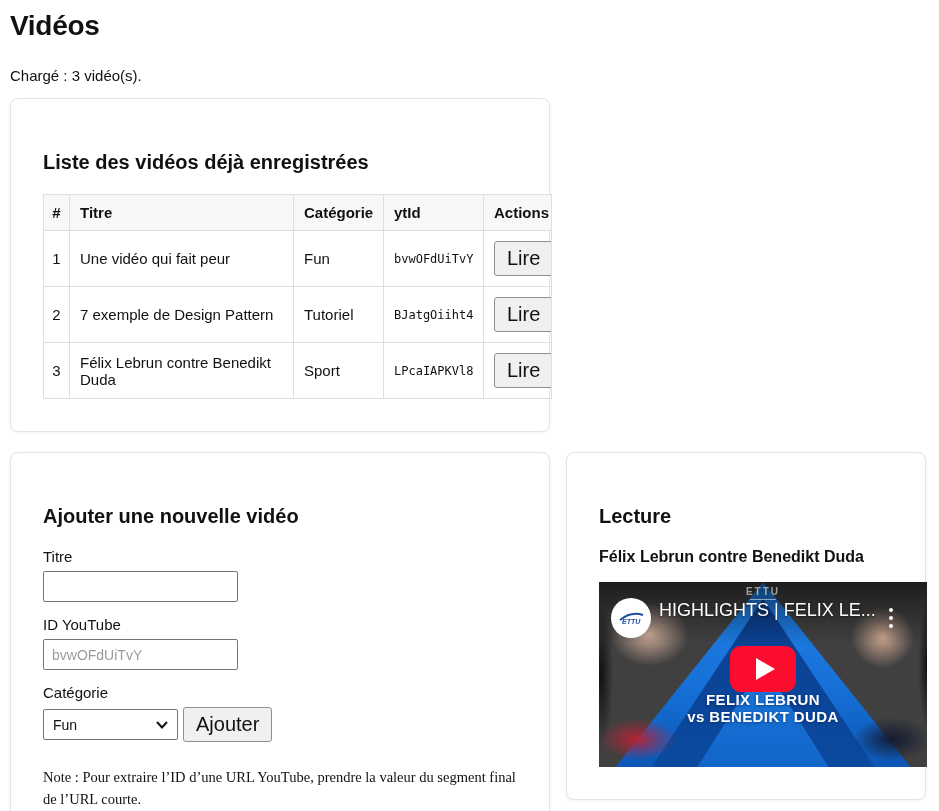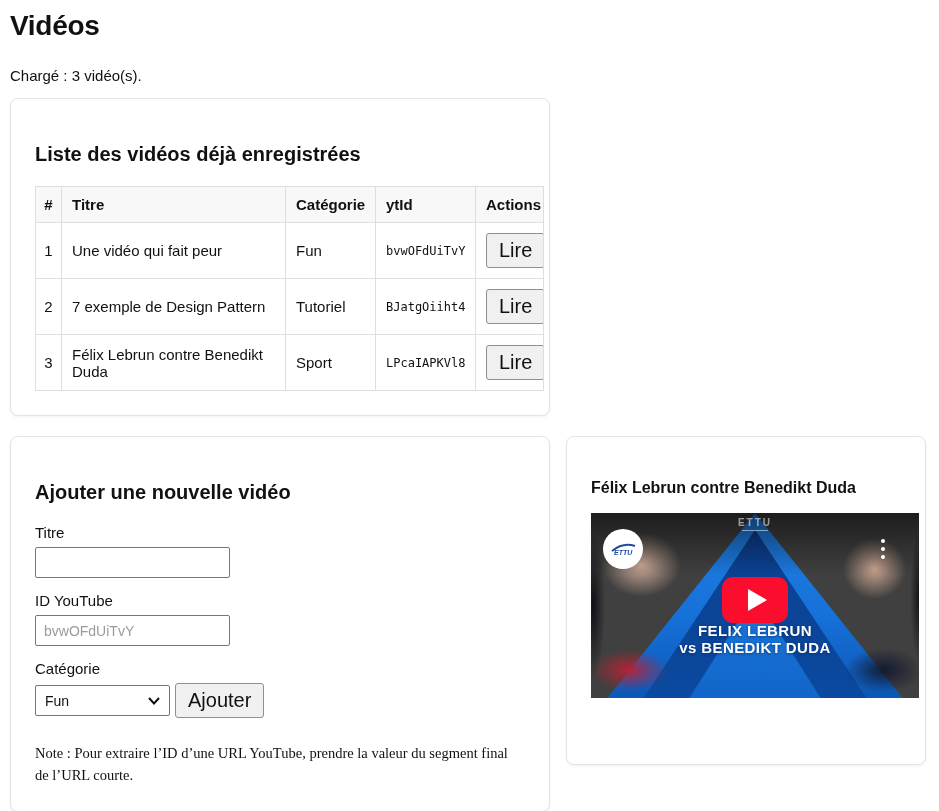--- a/index.html
+++ b/index.html
@@ -11,21 +11,21 @@
   *{box-sizing:border-box;}
   html,body{margin:0;padding:0;background:#fff;color:#111;}
   body{
     font-family:"Liberation Sans","DejaVu Sans",sans-serif;
     font-size:15px; width:939px; height:811px; overflow:hidden; padding:8px 0 0 10px;
   }
   h1{font-size:28px;margin:2px 0 0 0;letter-spacing:-.3px;}
   .status{margin:25px 0 0 0;}
   .card{
     border:1px solid var(--card_border); border-radius:8px; background:#fff;
-    padding:24px; box-shadow:0 1px 3px rgba(0,0,0,.06);
+    padding:32px; box-shadow:0 1px 3px rgba(0,0,0,.06);
   }
   .card h2{font-size:20px;margin:20px 0 20px 0;}
   #list-card{width:540px;margin-top:14px;}
   .row2{display:flex;gap:16px;align-items:flex-start;margin-top:20px;}
   #form-card{width:540px;min-height:372px;}
   #player-card{width:360px;min-height:329px;}
 
   
   table{border-collapse:collapse;table-layout:fixed;width:508px;}
   th,td{border:1px solid var(--table_border);padding:7px 10px;text-align:left;vertical-align:middle;overflow:hidden;}
@@ -167,20 +167,21 @@
           </svg>
         </div>
         <button class="btn">Ajouter</button>
       </div>
     </div>
 
     <p class="note">Note : Pour extraire l’ID d’une URL YouTube, prendre la valeur du segment final de l’URL courte.</p>
   </section>
 
   <section class="card" id="player-card">
+    <h2>Lecture</h2>
     <h3>Félix Lebrun contre Benedikt Duda</h3>
 
     <div class="thumb">
       <div class="tri tri-a"></div>
       <div class="tri tri-b"></div>
       <div class="tri tri-c"></div>
       <div class="blob left"></div>
       <div class="blob right"></div>
       <div class="topshade"></div>
 
@@ -188,20 +189,21 @@
         <span>ETTU</span><span class="wline"></span>
       </div>
 
       <div class="avatar">
         <svg width="32" height="32" viewBox="0 0 32 32">
           <path d="M5 18 Q16 9 28 13" fill="none" stroke="#1c4e9e" stroke-width="2"></path>
           <text x="7" y="22" font-size="7" font-style="italic" font-weight="bold" fill="#1c4e9e">ETTU</text>
         </svg>
       </div>
 
+      <div class="ovl-title">HIGHLIGHTS | FELIX LE...</div>
 
       <div class="kebab">
           <i></i>
           <i></i>
           <i></i>
         </div>
 
       <div class="play">
         <div class="tri-icon"></div>
       </div>

